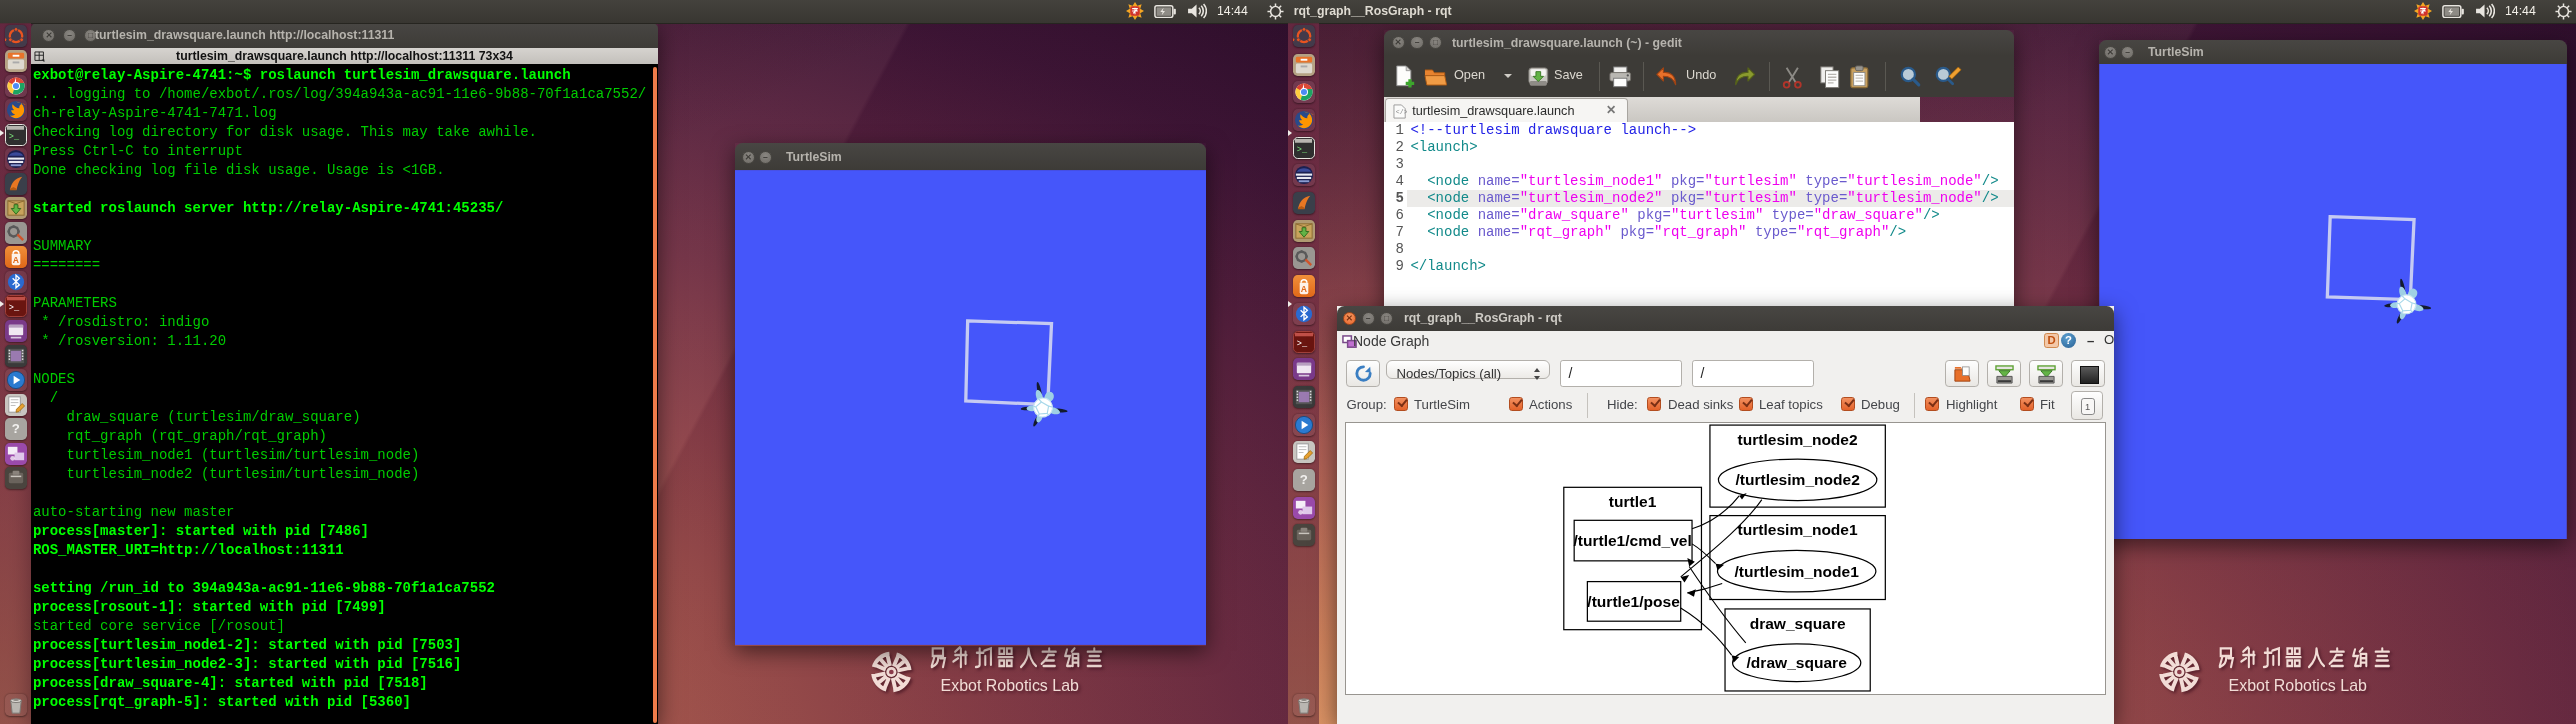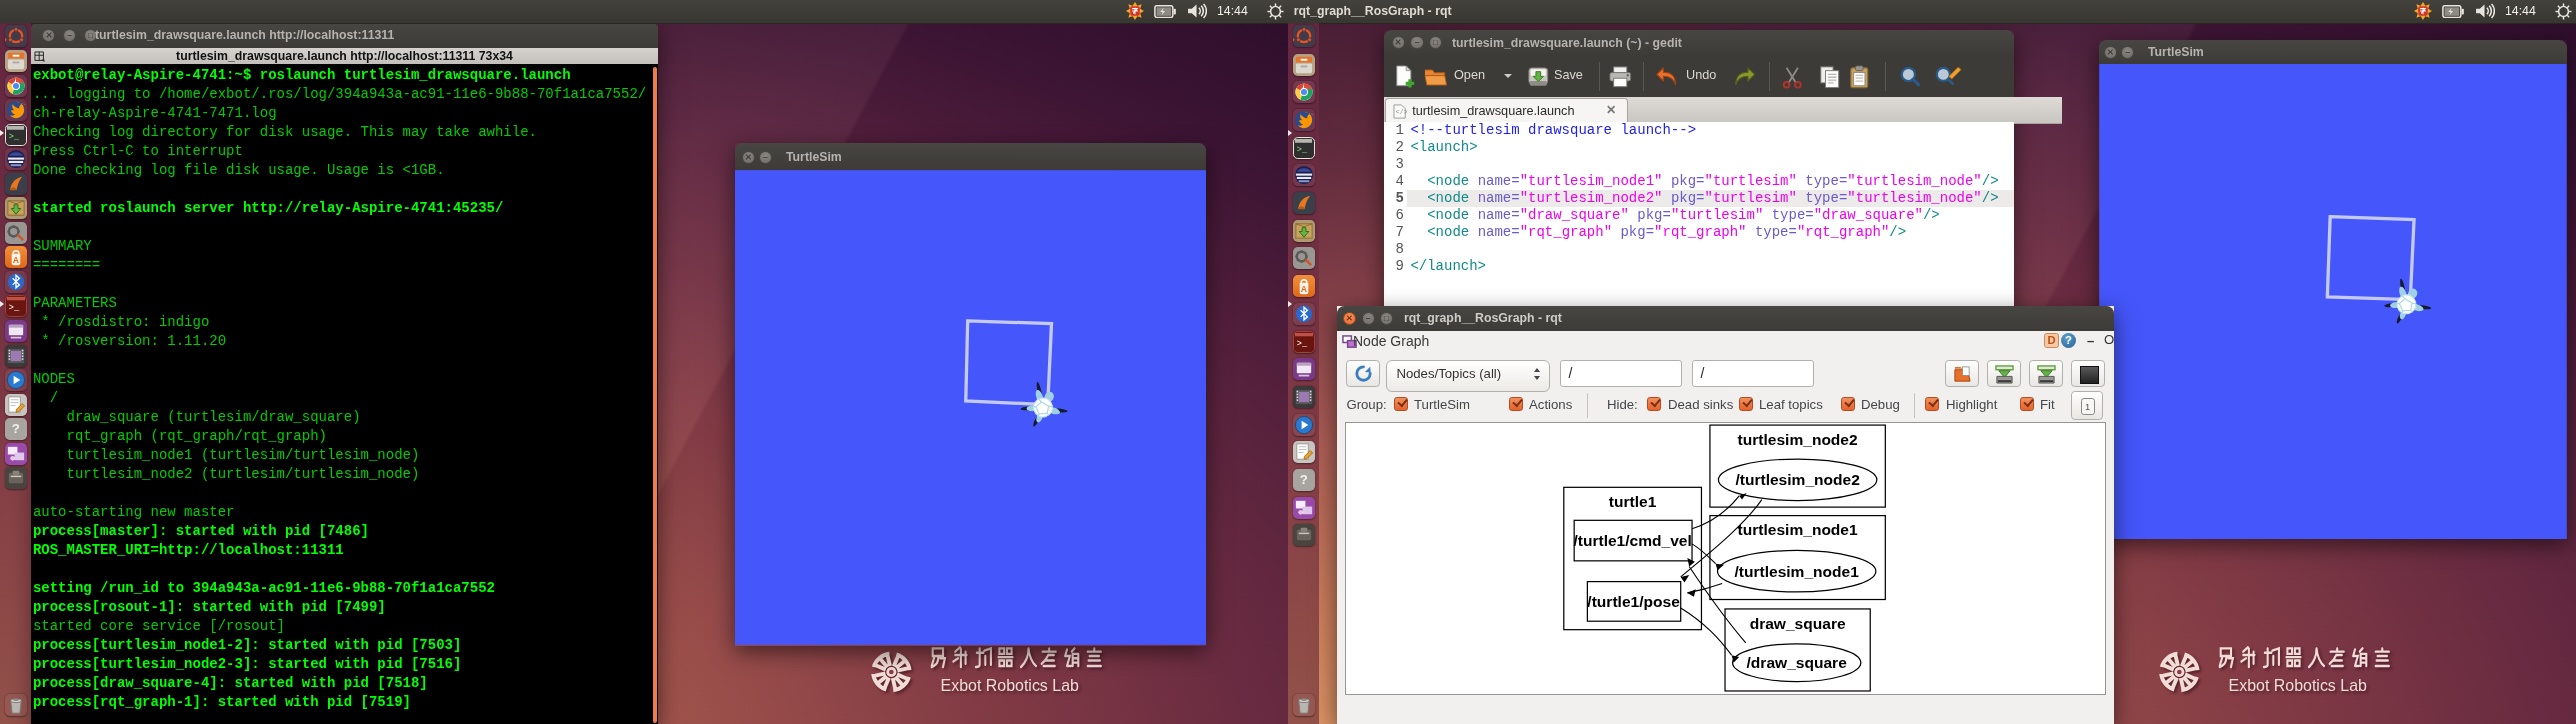--- a/index.html
+++ b/index.html
@@ -178,21 +178,21 @@
 auto-starting new master
 <b>process[master]: started with pid [7486]</b>
 <b>ROS_MASTER_URI=http://localhost:11311</b>
 
 <b>setting /run_id to 394a943a-ac91-11e6-9b88-70f1a1ca7552</b>
 <b>process[rosout-1]: started with pid [7499]</b>
 started core service [/rosout]
 <b>process[turtlesim_node1-2]: started with pid [7503]</b>
 <b>process[turtlesim_node2-3]: started with pid [7516]</b>
 <b>process[draw_square-4]: started with pid [7518]</b>
-<b>process[rqt_graph-1]: started with pid [7519]</b></pre>
+<b>process[rqt_graph-5]: started with pid [5360]</b></pre>
     <div class="abs" style="left:622px;top:3.8px;width:4.2px;height:656px;background:#ef7b4a;border-radius:1.9px;"></div>
   </div>
 </div>
 <div class="win" style="left:735px;top:143px;width:471px;height:503px;">
   <div class="tbar" style="height:27px;">
     <div class="wbtn" style="left:6.6px;top:7.5px;">
         <span>✕</span>
       </div>
     <div class="wbtn" style="left:23.6px;top:7.5px;">
         <span>–</span>
@@ -303,21 +303,21 @@
     <svg class="abs" style="left:514px;top:8.5px" width="24.5" height="24.5" viewBox="0 0 26 26">
       <circle cx="11" cy="10" r="7" fill="#cfe4f2" fill-opacity="0.85" stroke="#2a5a8a" stroke-width="2.4"></circle>
       <path d="M16,15 L22,21" stroke="#2a5a8a" stroke-width="3.4" stroke-linecap="round"></path>
     </svg>
     <svg class="abs" style="left:550px;top:8.5px" width="28" height="24.5" viewBox="0 0 30 26">
       <circle cx="10" cy="10" r="7" fill="#cfe4f2" fill-opacity="0.85" stroke="#2a5a8a" stroke-width="2.4"></circle>
       <path d="M15,15 L20,20" stroke="#2a5a8a" stroke-width="3" stroke-linecap="round"></path>
       <path d="M16,12 L26,2 L29,5 L19,15 Z" fill="#f0a030" stroke="#9a6010" stroke-width="1"></path>
     </svg>
   </div>
-  <div class="abs" style="left:0;top:67px;width:678px;height:25.5px;background:linear-gradient(#dedbd7,#c9c6c1);border-bottom:0.9px solid #a8a5a0;">
+  <div class="abs" style="left:0;top:67px;width:536px;height:25.5px;background:linear-gradient(#dedbd7,#c9c6c1);border-bottom:0.9px solid #a8a5a0;">
     <div class="abs" style="left:0.9px;top:0.9px;width:243px;height:24.5px;background:#f6f5f3;border:0.9px solid #a8a5a0;border-bottom:none;border-radius:3.8px 3.8px 0 0;box-sizing:border-box;">
       <svg class="abs" style="left:7.5px;top:4.7px" width="13.2" height="15" viewBox="0 0 14 16">
           <path d="M1,1 h8 l4,4 v10 h-12 z" fill="#fbfbfa" stroke="#999" stroke-width="1"></path>
           <text x="3" y="11" font-size="7" fill="#888" font-family="Liberation Mono,monospace">&lt;/&gt;</text>
         </svg>
       <div class="abs" style="left:26.4px;top:4.7px;font-size:12.7px;color:#2b2b2b;">turtlesim_drawsquare.launch</div>
       <div class="abs" style="left:220px;top:3.8px;font-size:12.3px;color:#777;font-weight:bold;">✕</div>
     </div>
   </div>
   <div class="abs" style="left:0;top:92px;width:630px;height:568px;background:#ffffff;">
@@ -364,21 +364,21 @@
   <div class="abs" style="left:724px;top:27px;width:15px;height:15px;border-radius:50%;background:radial-gradient(circle at 40% 30%,#5a9fd0,#2a6093);color:#fff;text-align:center;font-size:11.3px;font-weight:bold;line-height:15px;">?</div>
   <div class="abs" style="left:750px;top:27px;font-size:13.2px;color:#333;font-weight:bold;">–</div>
   <div class="abs" style="left:767px;top:26.4px;font-size:13.2px;color:#333;">O</div>
 
   <div class="rbtn" style="left:9.4px;top:54px;">
     <svg width="21" height="21" viewBox="0 0 22 22" style="position:absolute;left:5.7px;top:2.8px;">
       <path d="M11,3 A7,7 0 1 0 18,10" fill="none" stroke="#3a7ec2" stroke-width="3" stroke-linecap="round"></path>
       <path d="M18,3 l0.5,6 l-6,-0.5 z" fill="#3a7ec2"></path>
     </svg>
   </div>
-  <div class="abs" style="left:49px;top:54px;width:164px;height:32px;border-radius:6px;background:linear-gradient(#ffffff,#eceae6);border:0.9px solid #b3b0ab;box-sizing:border-box;">
+  <div class="abs" style="left:49px;top:54px;width:164px;height:19px;border-radius:6px;background:linear-gradient(#ffffff,#eceae6);border:0.9px solid #b3b0ab;box-sizing:border-box;">
     <div class="abs" style="left:9.4px;top:4.7px;font-size:13.2px;color:#333;">Nodes/Topics (all)</div>
     <div class="abs" style="left:147px;top:6.6px;width:0;height:0;border-left:3.8px solid transparent;border-right:3.8px solid transparent;border-bottom:4.7px solid #444;"></div>
     <div class="abs" style="left:147px;top:15px;width:0;height:0;border-left:3.8px solid transparent;border-right:3.8px solid transparent;border-top:4.7px solid #444;"></div>
   </div>
   <div class="abs" style="left:223px;top:54px;width:122px;height:27px;border-radius:2.8px;background:#fff;border:0.9px solid #b3b0ab;box-sizing:border-box;">
     <div class="abs" style="left:7.5px;top:3.8px;font-size:14px;color:#222;">/</div>
   </div>
   <div class="abs" style="left:355px;top:54px;width:122px;height:27px;border-radius:2.8px;background:#fff;border:0.9px solid #b3b0ab;box-sizing:border-box;">
     <div class="abs" style="left:7.5px;top:3.8px;font-size:14px;color:#222;">/</div>
   </div>

